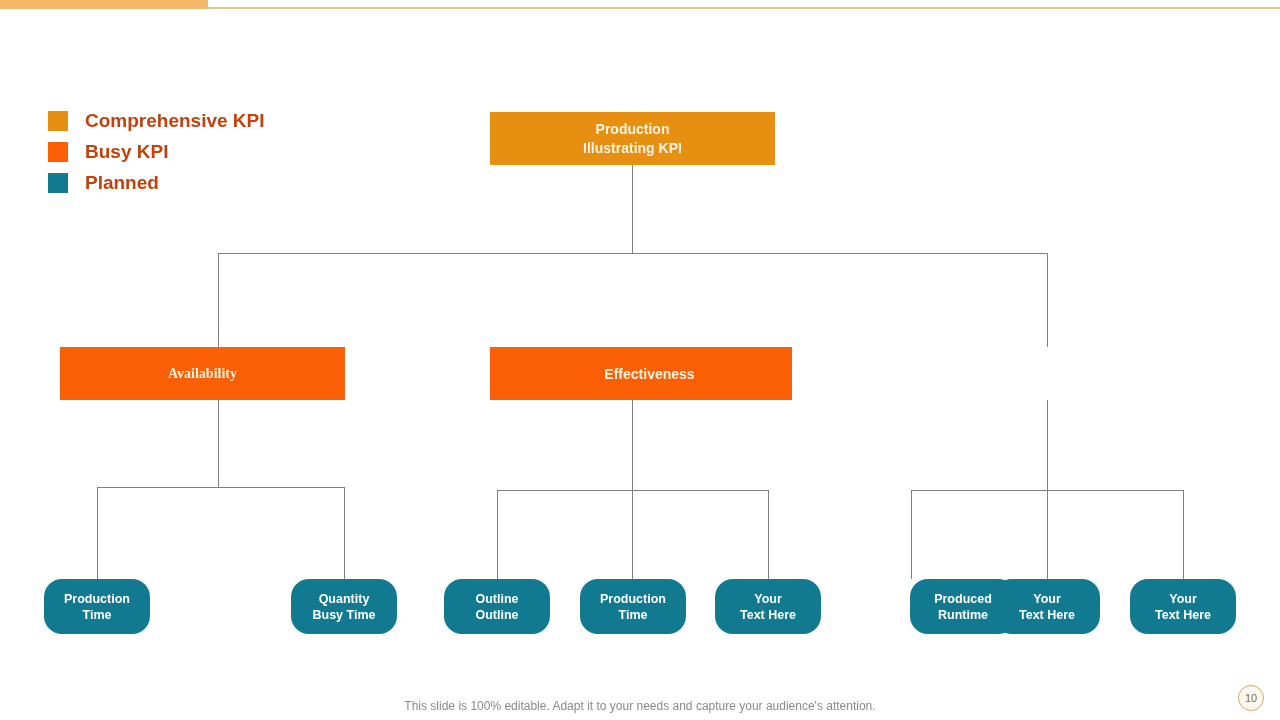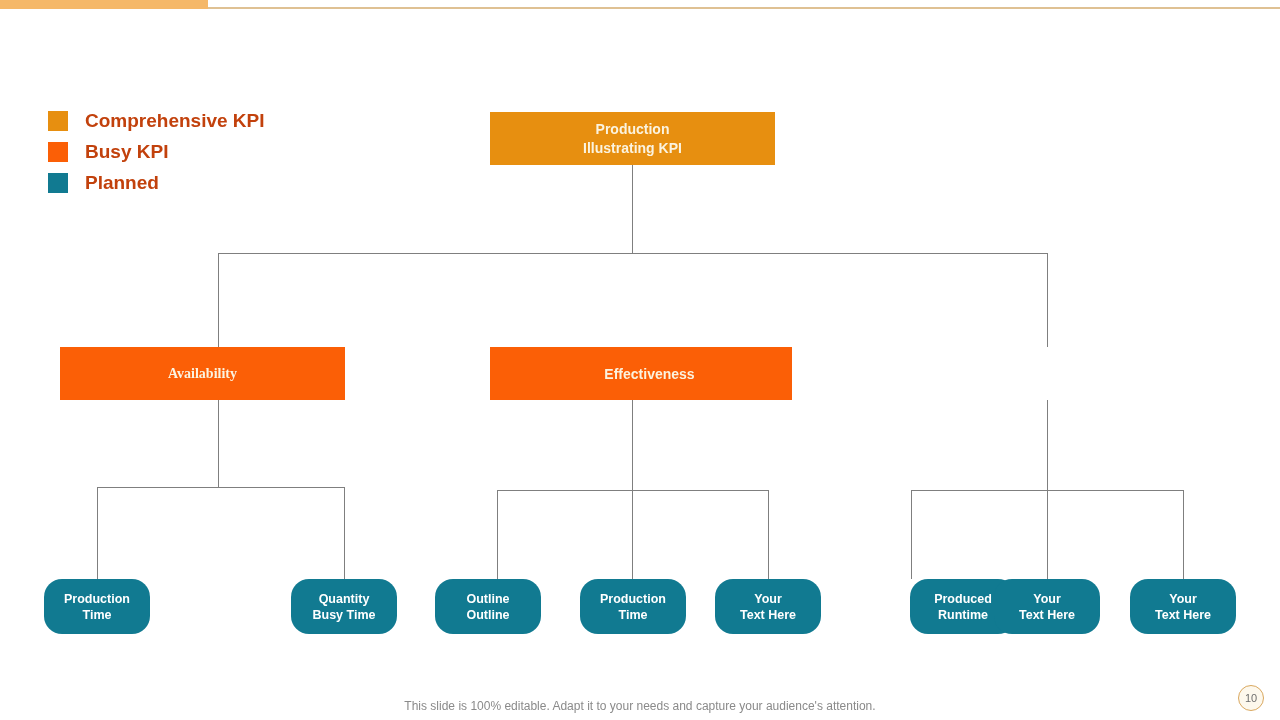--- a/index.html
+++ b/index.html
@@ -122,21 +122,21 @@
       <span style="display:block">Production</span>
       <span style="display:block">Time</span>
     </div>
   </div>
   <div class="node node-leaf" style="left:291px;">
     <div>
       <span style="display:block">Quantity</span>
       <span style="display:block">Busy Time</span>
     </div>
   </div>
-  <div class="node node-leaf" style="left:435px;">
+  <div class="node node-leaf" style="left:444px;">
     <div>
       <span style="display:block">Outline</span>
       <span style="display:block">Outline</span>
     </div>
   </div>
   <div class="node node-leaf" style="left:580px;">
     <div>
       <span style="display:block">Production</span>
       <span style="display:block">Time</span>
     </div>

